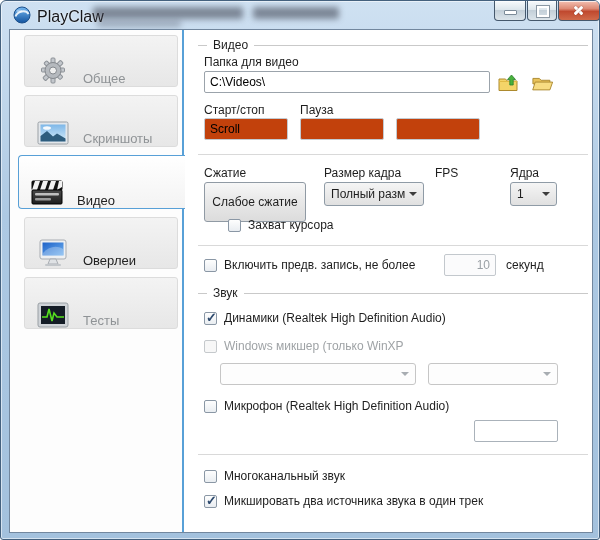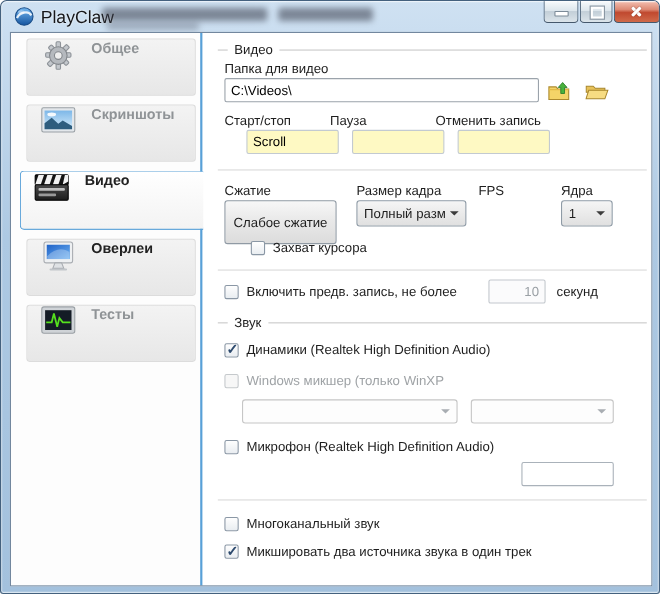--- a/index.html
+++ b/index.html
@@ -25,37 +25,37 @@
   .g-x1,.g-x2{position:absolute;left:14px;top:4px;width:11px;height:3px;background:#fff;border-radius:1px;
     box-shadow:0 0 1px #7e2715;}
   .g-x1{transform:translateY(4px) rotate(45deg);}
   .g-x2{transform:translateY(4px) rotate(-45deg);}
   
   .client{position:absolute;left:8px;top:28px;width:582px;height:502px;background:#fff;border:1px solid #72879e;}
   
   .sidebar{position:absolute;left:0;top:0;width:172px;height:100%;background:#fdfdfd;}
   .vline{position:absolute;left:172px;top:0;width:2px;height:100%;background:#58a0d7;z-index:1;}
   .sbitem{position:absolute;left:14px;width:152px;height:50px;border:1px solid #dcdcdc;border-radius:3px;
-    background:linear-gradient(#f3f3f3,#e7e7e7);display:flex;align-items:flex-start;cursor:default;font-weight:bold;}
+    background:linear-gradient(#f3f3f3,#e7e7e7);display:flex;align-items:flex-end;cursor:default;}
   .sbitem.selected{left:8px;width:166px;border:1px solid #58a0d7;border-right:none;border-radius:4px 0 0 4px;
     background:linear-gradient(#ffffff,#f3f3f3);z-index:2;}
   .sbicon{width:40px;margin-left:8px;display:flex;justify-content:center;align-items:center;flex:none;}
   .sblabel{font-size:13px;color:#222;margin-left:10px;}
   .sblabel.dim{color:#8f9396;}
   
   .content{position:absolute;left:174px;top:0;width:408px;height:100%;background:#fff;font-size:12px;color:#1e1e1e;}
   .legend{position:absolute;display:flex;align-items:center;height:14px;}
   .legend .dash{width:9px;border-top:1px solid #c9c9c9;margin-right:4px;}
   .legend .ltext{font-size:12px;color:#1e1e1e;padding:0 2px;}
   .legend .lline{flex:1;border-top:1px solid #c9c9c9;margin-left:4px;}
   .sep{position:absolute;height:1px;background:#d9d9d9;}
   .lbl{position:absolute;font-size:12px;color:#1e1e1e;white-space:nowrap;}
   .txt{position:absolute;box-sizing:border-box;height:22px;border:1px solid #9ba3ab;border-radius:2px;
     background:#fff;font-family:"Liberation Sans",sans-serif;font-size:12px;color:#000;padding:0 5px;outline:none;}
-  .txt.hot{background:#fef9c3;border-color:#c3cad1;margin-left:20px;}
+  .txt.hot{background:#c2410c;border-color:#c3cad1;}
   .txt.num{background:#fbfbfc;border-color:#c3c8cd;color:#9aa0a5;text-align:right;}
   .txt.ptt{border-color:#aab2ba;}
   .iconbtn{position:absolute;width:22px;height:19px;display:flex;align-items:center;justify-content:center;cursor:pointer;}
   .pbtn{position:absolute;box-sizing:border-box;border:1px solid #909aa4;border-radius:3px;
     background:linear-gradient(#f7f7f7,#e9e9e9 45%,#dcdcdc);font-family:"Liberation Sans",sans-serif;
     font-size:12px;color:#1e1e1e;cursor:pointer;}
   .combo{position:absolute;box-sizing:border-box;border:1px solid #8f9ba6;border-radius:3px;
     background:linear-gradient(#f5f5f5,#e0e0e0);display:flex;align-items:center;padding:0 6px;overflow:hidden;cursor:default;}
   .combo .cval{font-size:12px;white-space:nowrap;overflow:hidden;flex:1;}
   .combo .arrow{width:0;height:0;border-left:4px solid transparent;border-right:4px solid transparent;
@@ -224,21 +224,20 @@
       </div>
       <div class="iconbtn" style="left:348px;top:43px;">
         <svg width="24" height="18" viewBox="0 0 24 18">
           <path d="M1,4 h7 l2,2 h9.5 v4 H1 Z" fill="#e8c25a" stroke="#a8862c"></path>
           <path d="M3.5,8 h19 l-3,8.5 H0.8 Z" fill="#f7dc82" stroke="#a8862c"></path>
         </svg>
       </div>
 
       <div class="lbl" style="left:20px;top:73px;">Старт/стоп</div>
       <div class="lbl" style="left:116px;top:73px;">Пауза</div>
-      <div class="lbl" style="left:212px;top:73px;">Отменить запись</div>
       <input class="txt hot" style="left: 20px; top: 88px; width: 84px;" value="Scroll">
       <input class="txt hot" style="left: 116px; top: 88px; width: 84px;" value="">
       <input class="txt hot" style="left: 212px; top: 88px; width: 84px;" value="">
 
       <div class="sep" style="left:14px;top:124px;width:390px;"></div>
 
       <div class="lbl" style="left:20px;top:136px;">Сжатие</div>
       <div class="lbl" style="left:140px;top:136px;">Размер кадра</div>
       <div class="lbl" style="left:251px;top:136px;">FPS</div>
       <div class="lbl" style="left:326px;top:136px;">Ядра</div>

